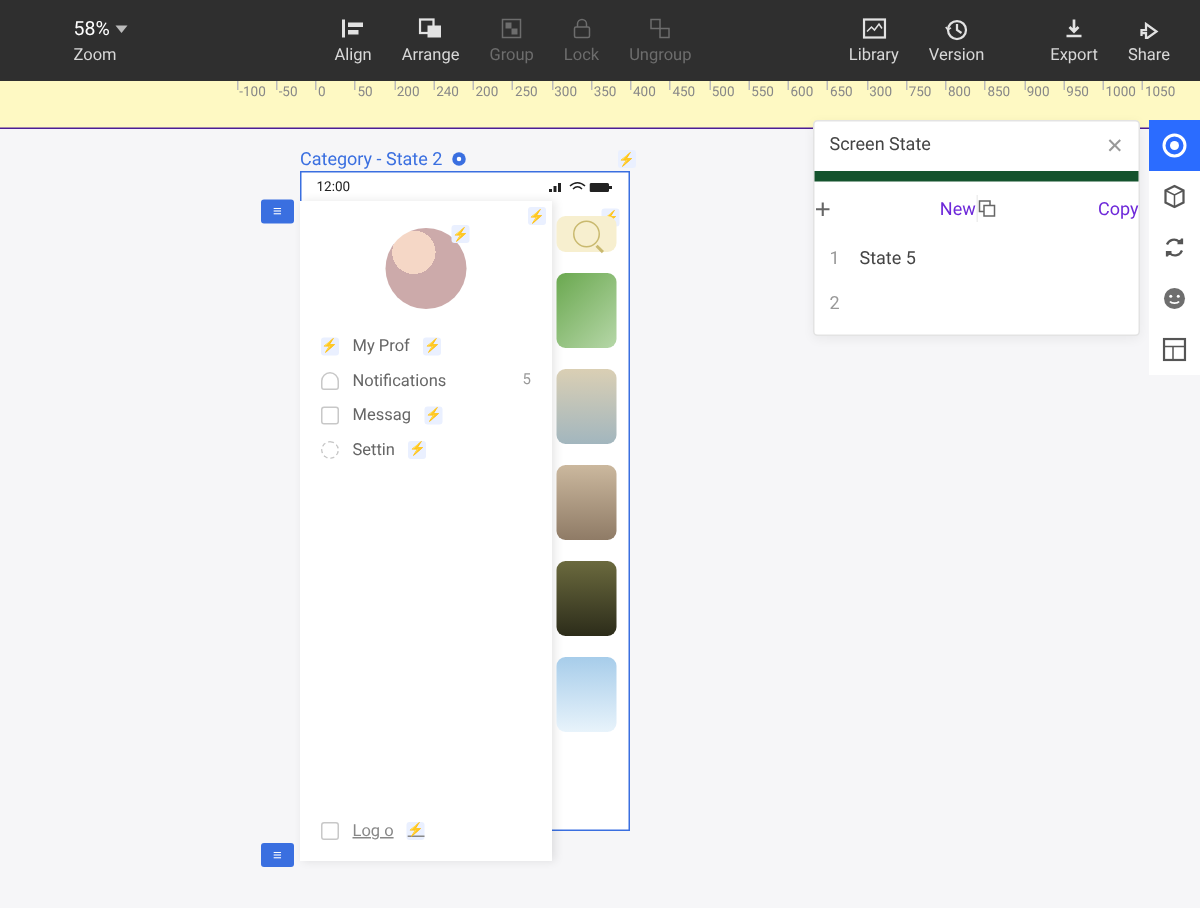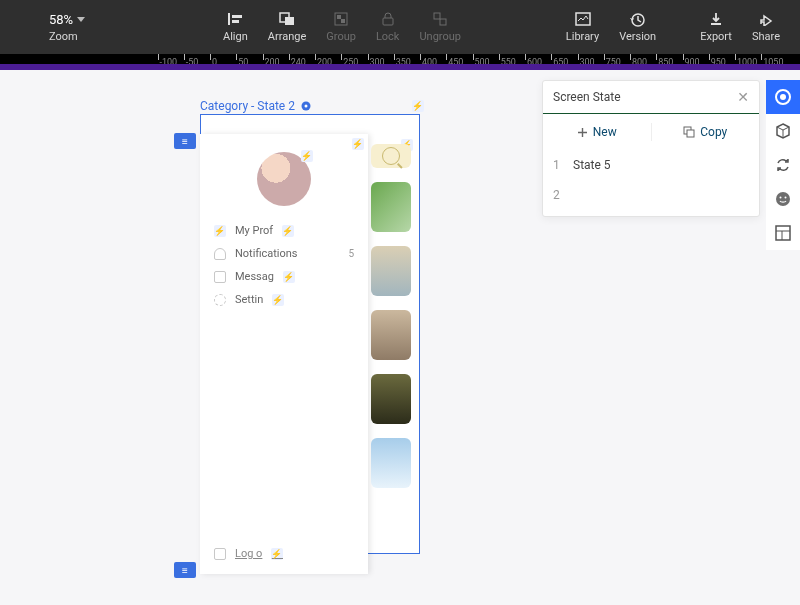--- a/index.html
+++ b/index.html
@@ -12,37 +12,37 @@
   .tb-icon { height:16px; display:flex; align-items:center; justify-content:center; color:#e2e2e2; }
   .tb-group.disabled .tb-icon { color:#6d6d6d; }
   .tb-label { white-space:nowrap; }
   .zoom { width:90px; padding-left:16px; align-items:flex-start; }
   .zoom .val { font-size:13px; color:#fff; display:flex; align-items:center; gap:4px;}
   .caret-down { width:0;height:0;border-left:4px solid transparent;border-right:4px solid transparent;border-top:5px solid #bbb; }
   .tb-spacer { flex:0 0 auto; }
   .tb-flex { flex:1 1 auto; }
 
   
-  .ruler { position:absolute; top:54px; left:0; right:0; height:16px; background:#000000; border-bottom:6px solid #4c1d95; z-index:40; overflow:hidden; }
+  .ruler { position:absolute; top:54px; left:0; right:0; height:32px; background:#fef9c3; border-bottom:1px solid #4c1d95; z-index:40; overflow:hidden; }
   .ruler-inner { position:absolute; top:0; left:0; right:0; height:100%; }
   .tick { position:absolute; top:0; height:100%; font-size:9px; color:#888; }
   .tick::before { content:""; position:absolute; top:0; left:0; width:1px; height:6px; background:#bbb; }
   .tick span { position:absolute; top:3px; left:2px; }
 
   
   .rail { position:absolute; top:80px; right:0; width:34px; display:flex; flex-direction:column; gap:0; z-index:60; }
   .rail-btn { width:34px; height:34px; display:flex; align-items:center; justify-content:center; background:#fff; color:#555; cursor:pointer; }
   .rail-btn.active { background:#2b6cff; color:#fff; }
 
   
   .panel { position:absolute; top:80px; right:40px; width:218px; background:#fff; border:1px solid #e3e3e3; border-radius:3px; box-shadow:0 2px 8px rgba(0,0,0,.06); z-index:55; font-size:12px; color:#444; }
-  .panel-head { display:flex; align-items:center; justify-content:space-between; padding:8px 10px; border-bottom:1px solid #14532d; }
+  .panel-head { display:flex; justify-content:space-between; padding:8px 10px; border-bottom:7px solid #14532d; }
   .panel-head .close { font-size:14px; color:#999; cursor:pointer; }
   .panel-actions { display:flex; align-items:center; height:36px; }
-  .panel-actions .act { flex:1; display:flex; align-items:center; justify-content:center; gap:5px; cursor:pointer; color:#0c4a6e; }
+  .panel-actions .act { flex:1; display:flex; align-items:center; justify-content:space-between; gap:5px; cursor:pointer; color:#6d28d9; }
   .panel-actions .divider { width:1px; height:18px; background:#eee; }
   .state-row { display:flex; align-items:center; height:30px; padding:0 10px; cursor:pointer; }
   .state-row .num { width:20px; color:#999; }
   .state-row.selected { }
   .state-row.selected .name { background:#eef0f3; color:#3b66d1; padding:4px 8px; border-radius:2px; flex:1; }
   .state-row .name { flex:1; padding:4px 0; }
 
   
   .canvas { position:absolute; top:70px; left:0; right:0; bottom:0; }
   .artboard-label { position:absolute; top:29px; left:200px; font-size:12px; color:#3a6fe0; display:flex; align-items:center; gap:6px; }
@@ -357,20 +357,35 @@
         <span class="mag"></span>
       </div>
     <div class="thumb food"></div>
     <div class="thumb sky1"></div>
     <div class="thumb hair"></div>
     <div class="thumb dark"></div>
     <div class="thumb sky2"></div>
   </div>
 
   <div class="device">
+    <div class="statusbar">
+      <span>12:00</span>
+      <span class="status-icons">
+        <svg width="12" height="8" viewBox="0 0 12 8">
+            <path d="M1 7h2V5H1zM4 7h2V3H4zM7 7h2V1H7z" fill="#222"></path>
+          </svg>
+        <svg width="12" height="8" viewBox="0 0 12 8">
+            <path d="M1 3c3-3 7-3 10 0M3 5c2-2 4-2 6 0M6 7h0" stroke="#222" fill="none"></path>
+          </svg>
+        <svg width="16" height="8" viewBox="0 0 16 8">
+            <rect x="0" y="1" width="13" height="6" rx="1" fill="#222"></rect>
+            <rect x="13" y="3" width="2" height="2" fill="#222"></rect>
+          </svg>
+      </span>
+    </div>
     <span class="bolt" style="position:absolute; top:24px; right:6px">⚡</span>
     <div class="home-ind"></div>
   </div>
 
   <div class="drawer">
     <span class="bolt bolt-corner">⚡</span>
     <div class="avatar">
         <span class="bolt dot">⚡</span>
       </div>
     <div class="menu" id="menu-list">

